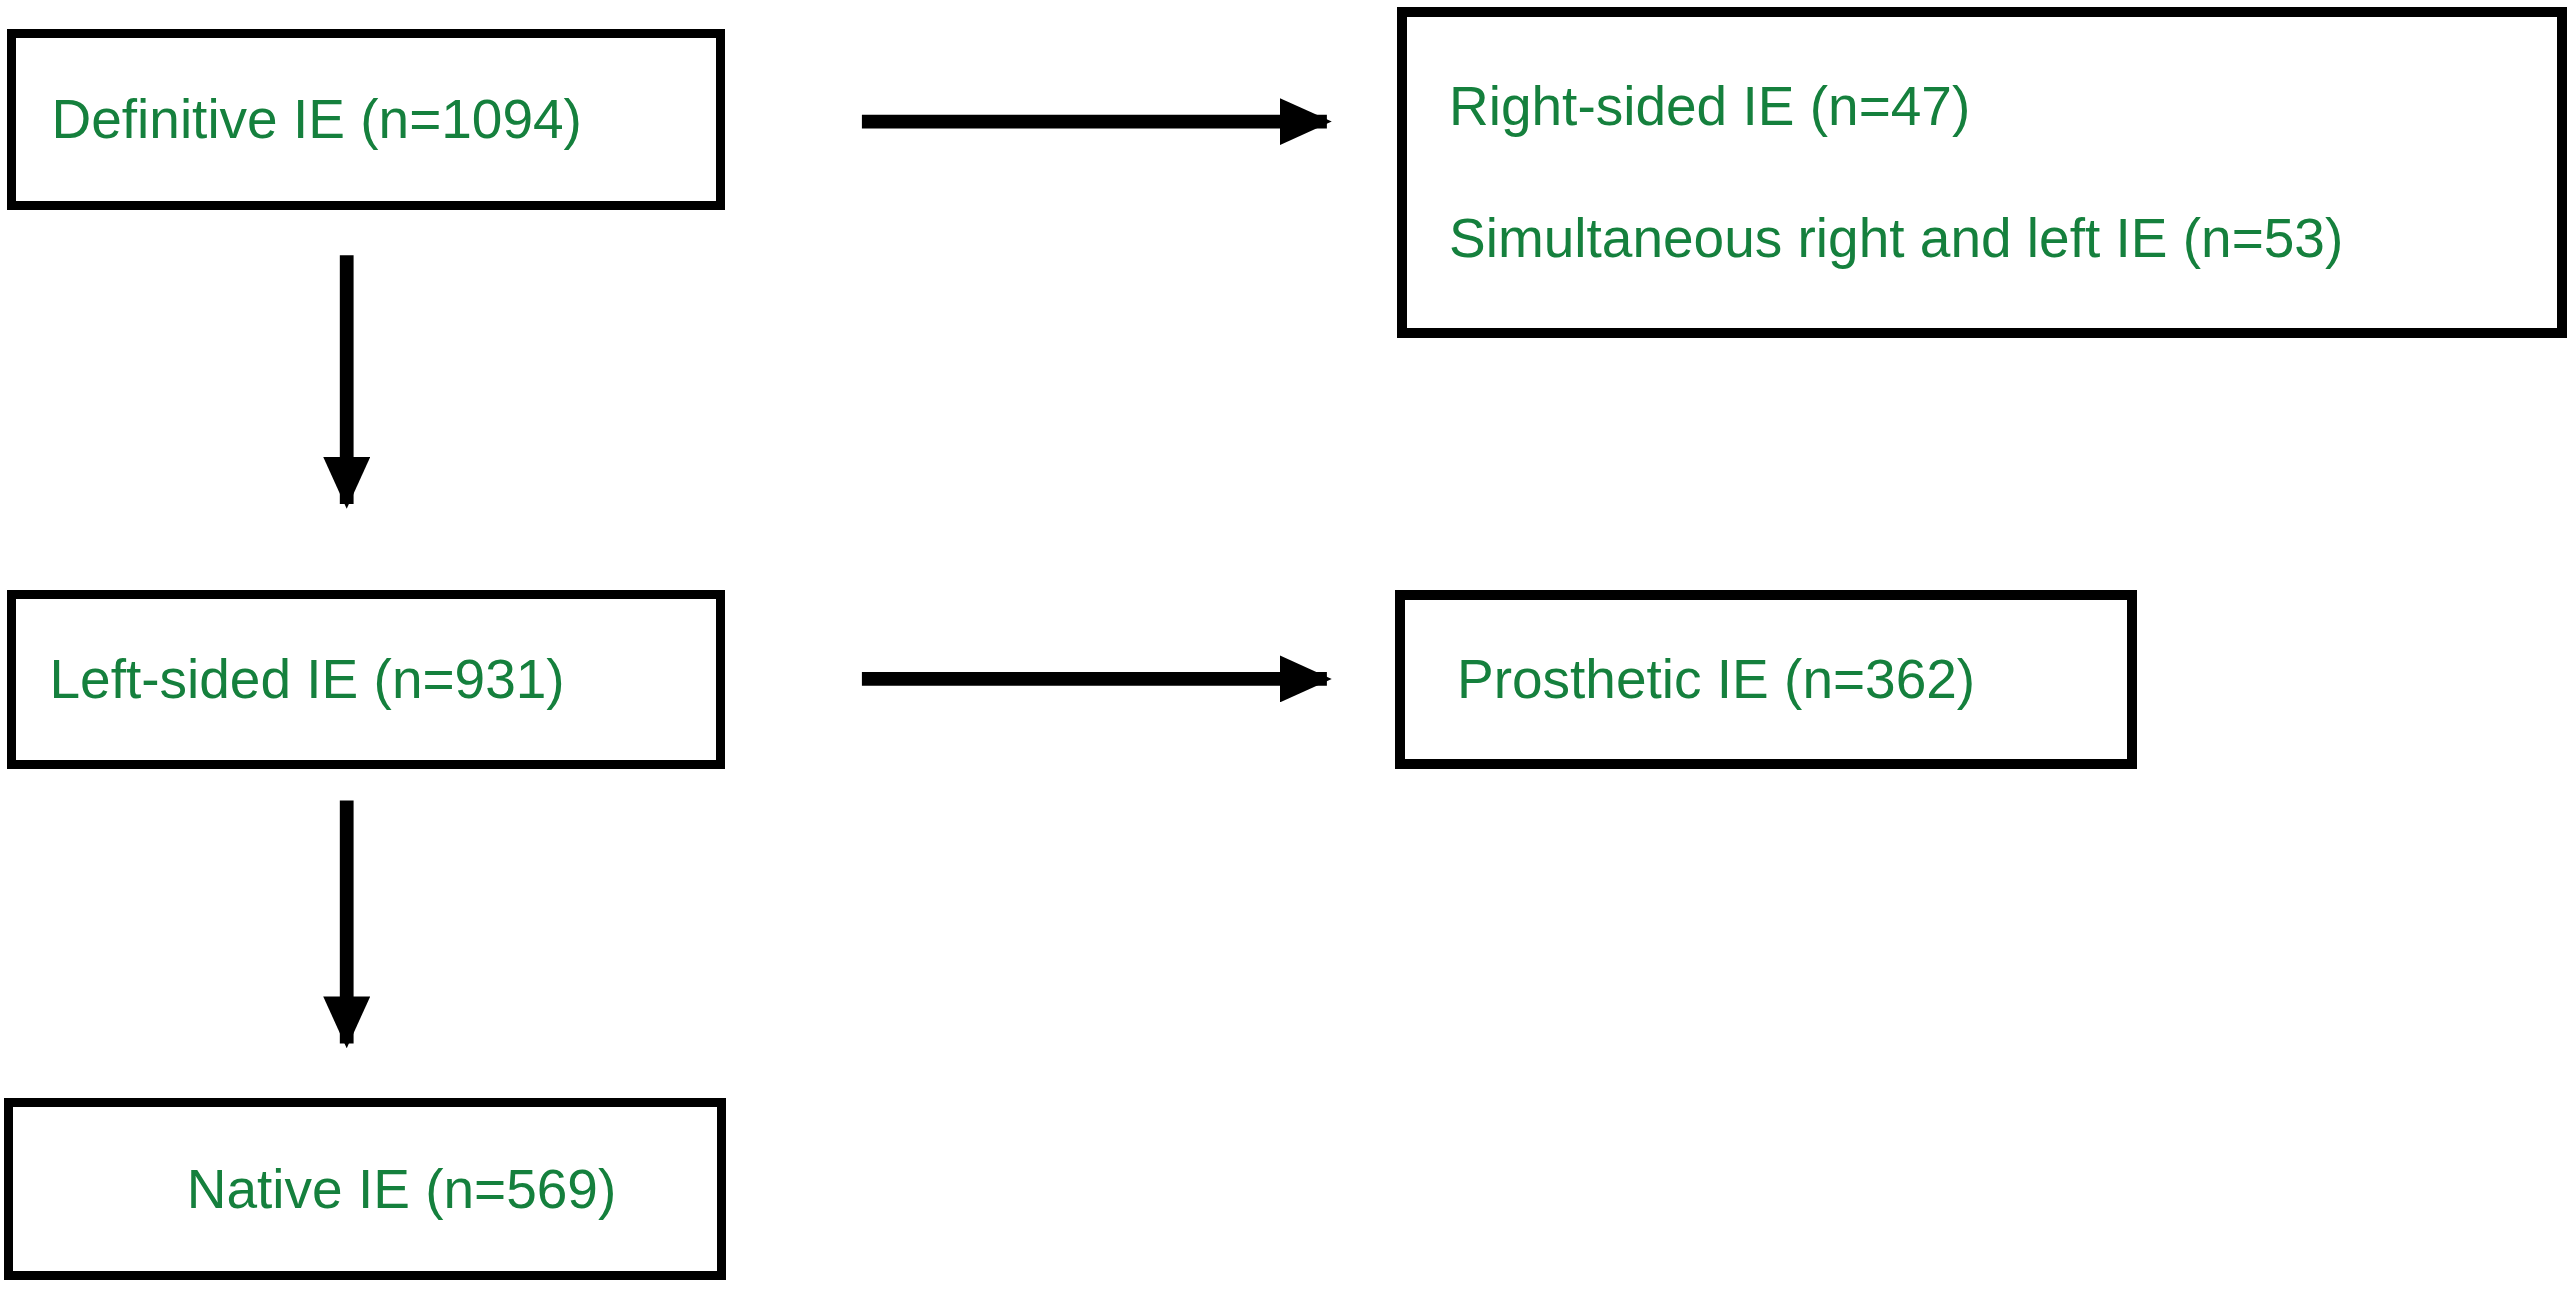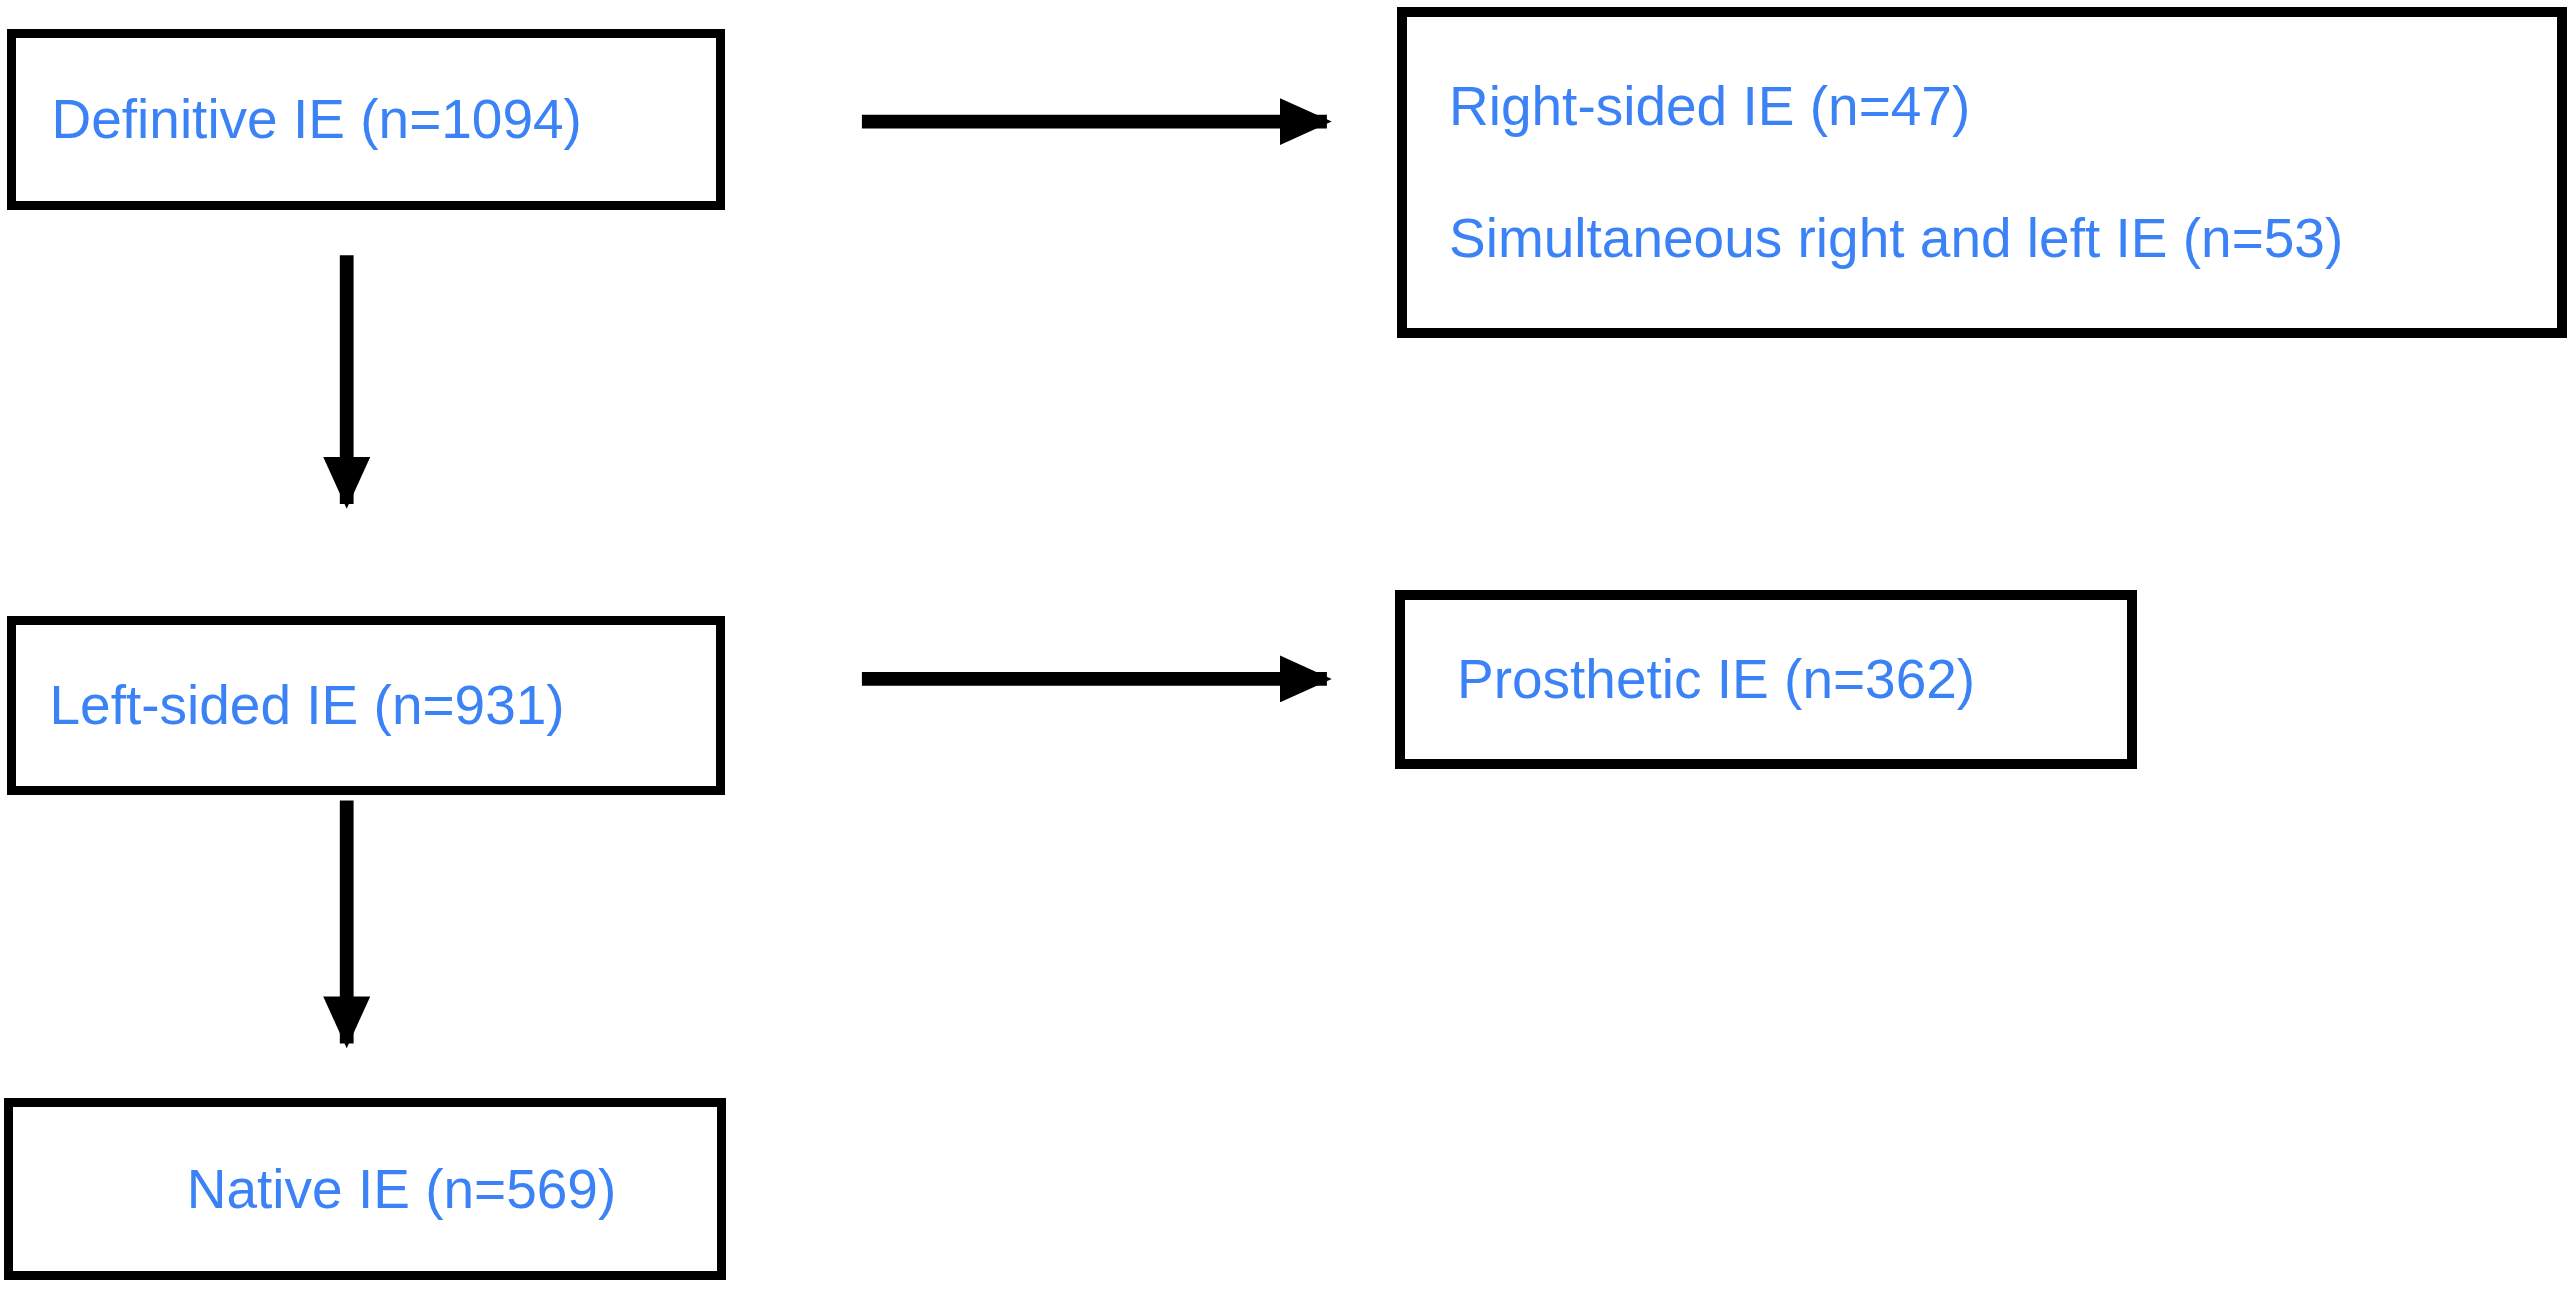--- a/index.html
+++ b/index.html
@@ -6,21 +6,21 @@
     margin: 0;
     padding: 0;
     background: #ffffff;
   }
   .stage {
     position: relative;
     width: 2576px;
     height: 1293px;
     background: #ffffff;
     font-family: "Liberation Sans", sans-serif;
-    color: #3b82f6;
+    color: #15803d;
     overflow: hidden;
   }
   .arrows-layer {
     position: absolute;
     left: 0;
     top: 0;
     width: 2576px;
     height: 1293px;
     pointer-events: none;
   }
@@ -49,21 +49,21 @@
     top: 6.5px;
     width: 1170px;
     height: 331px;
     border-width: 10.5px;
     padding-left: 42px;
     line-height: 101px;
     gap: 31px;
   }
   .node-left-sided {
     left: 6.5px;
-    top: 616px;
+    top: 590px;
     width: 718px;
     height: 179px;
     padding-left: 34px;
     text-align: right;
   }
   .node-prosthetic {
     left: 1395px;
     top: 590px;
     width: 742px;
     height: 179px;

